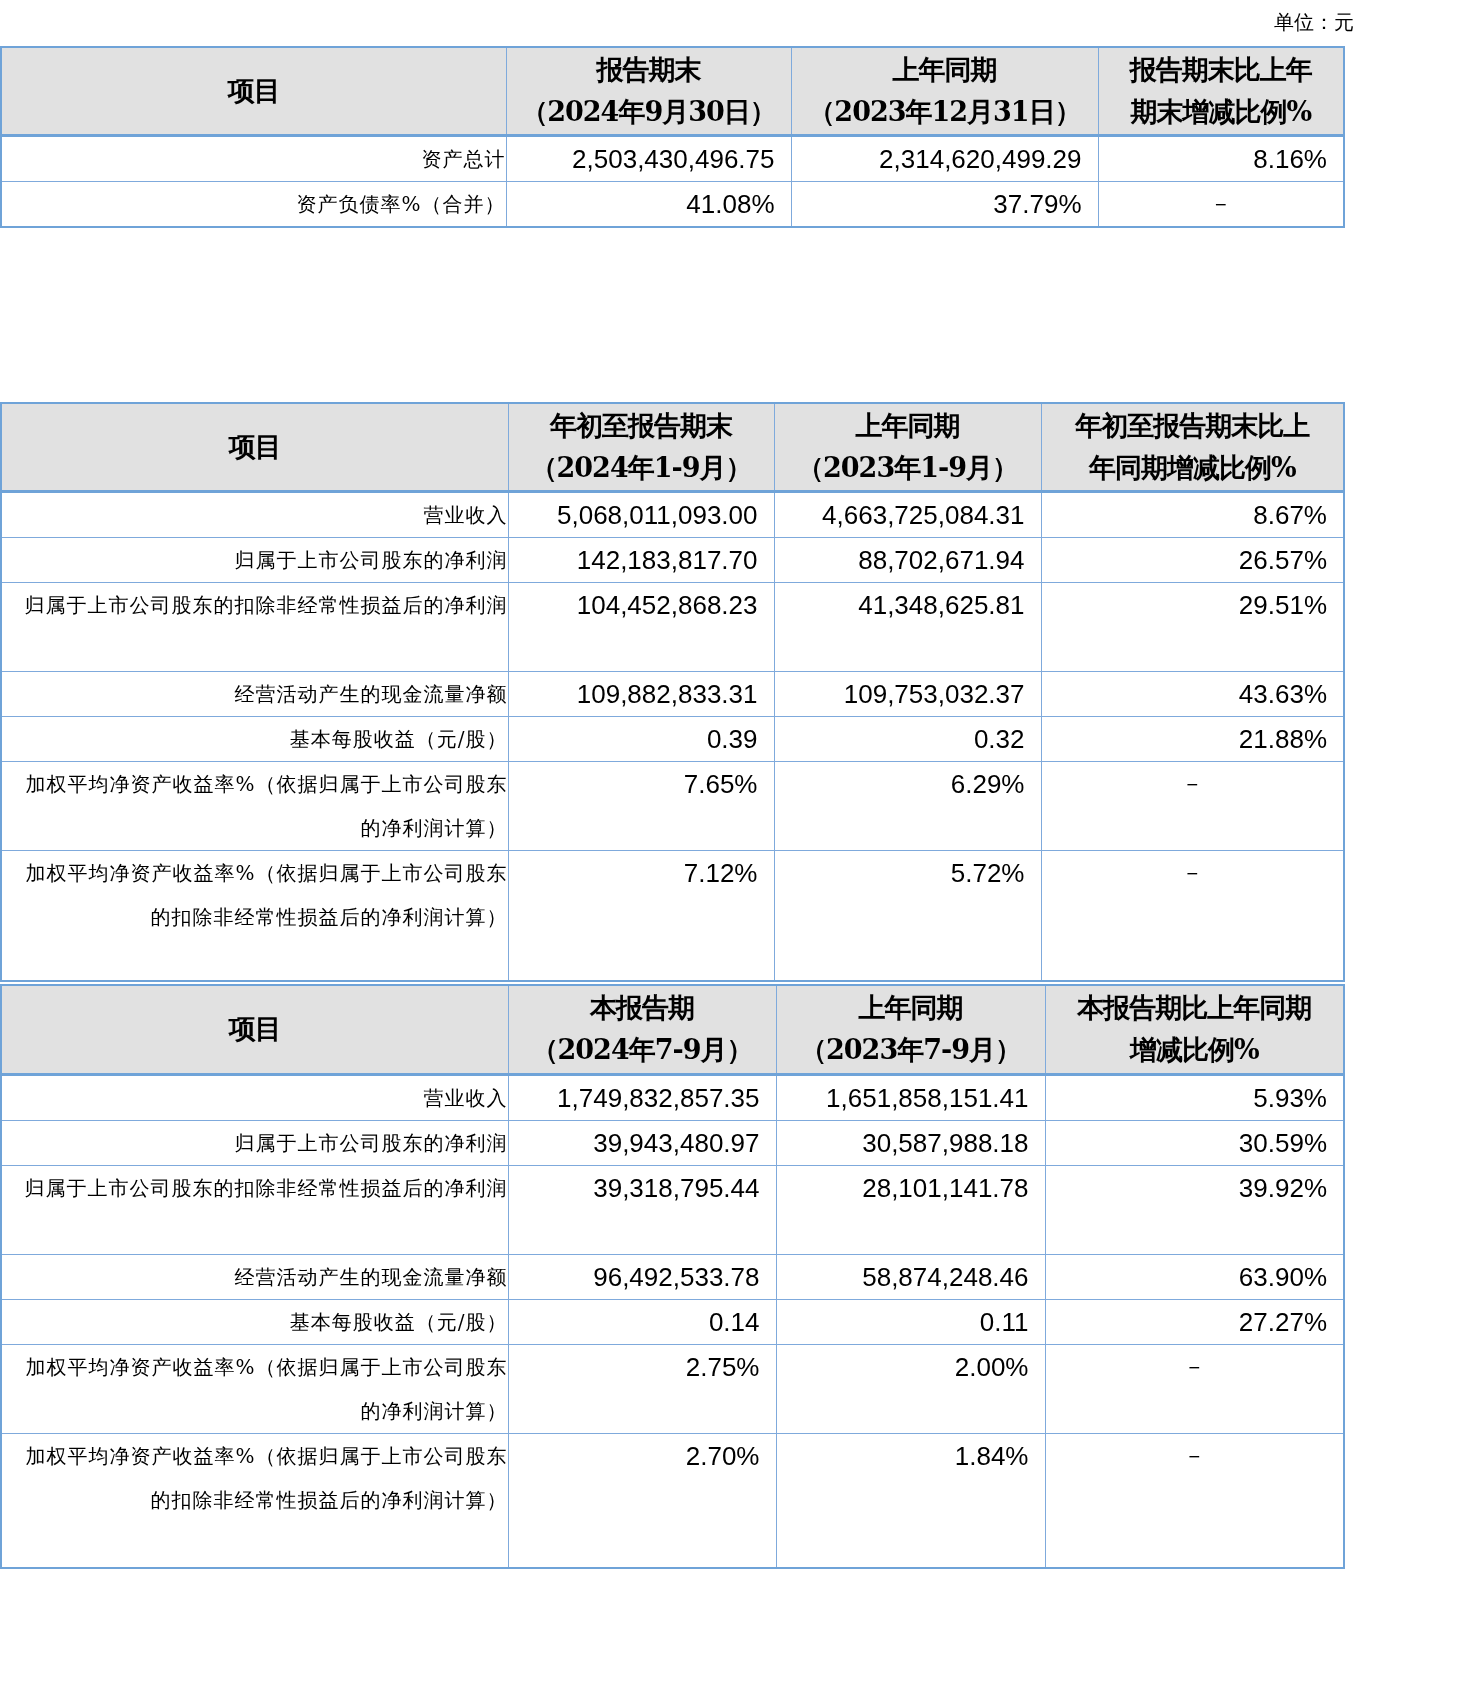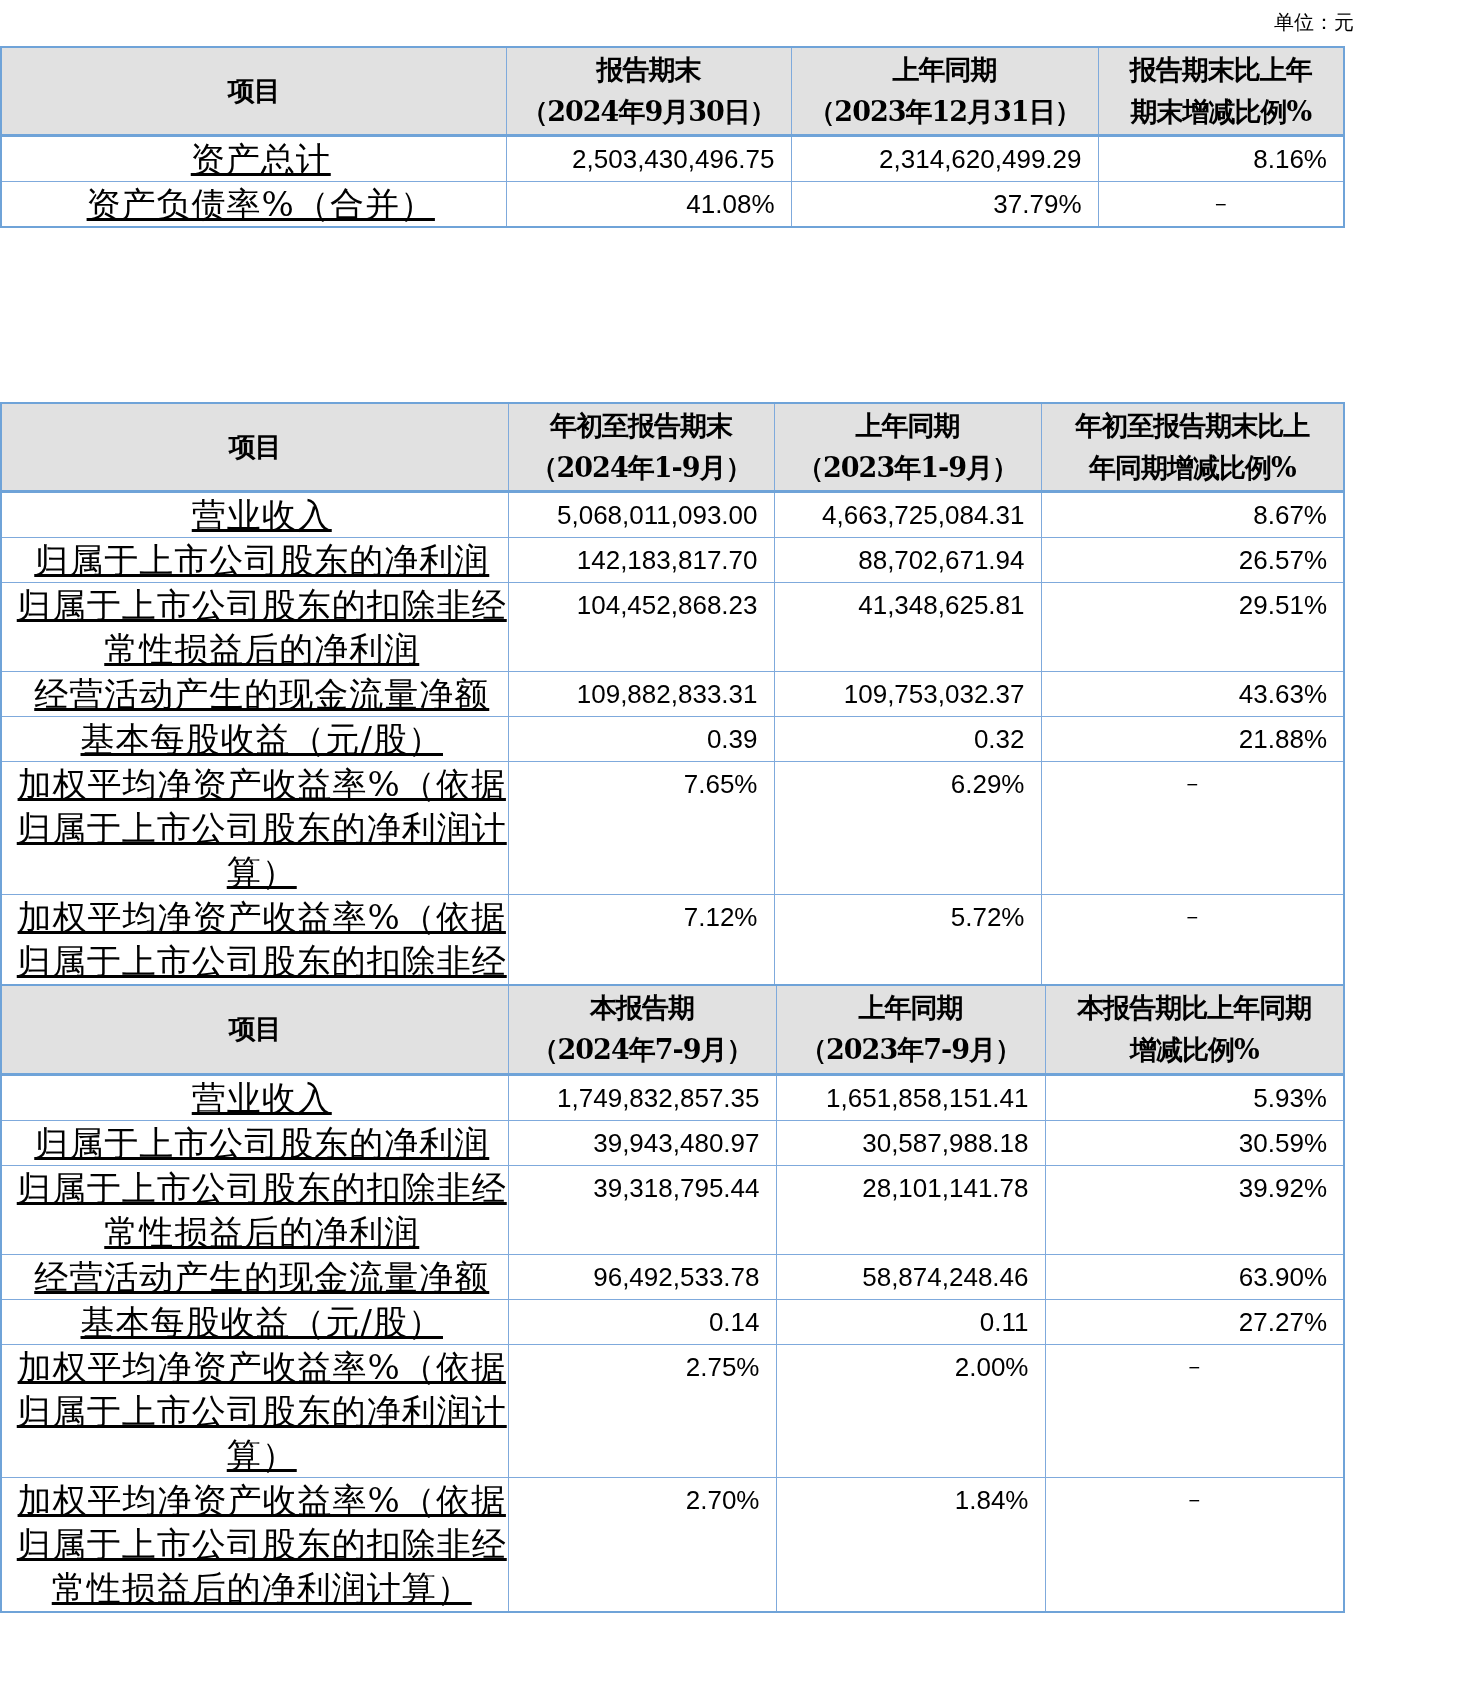--- a/index.html
+++ b/index.html
@@ -32,27 +32,26 @@
       font-weight: bold;
       font-size: 27px;
       line-height: 42px;
       text-align: center;
       vertical-align: middle;
       font-family: "DejaVu Serif", "Liberation Serif", serif;
       letter-spacing: -1px;
     }
     table.fin thead tr { border-bottom: 3px solid #6fa3d8; }
     .label {
-      font-size: 34px;
+      font-size: 20px;
       line-height: 44px;
       padding-left: 14px !important;
-      text-align: center;
+      text-align: right;
       font-family: "DejaVu Serif", "Liberation Serif", serif;
       letter-spacing: 1px;
-      text-decoration: underline;
     }
     .num {
       font-family: Liberation Sans, sans-serif;
       font-size: 26px;
       line-height: 44px;
       text-align: right;
       padding-right: 16px !important;
     }
     .dash {
       font-family: "Liberation Sans", "DejaVu Sans", sans-serif;

